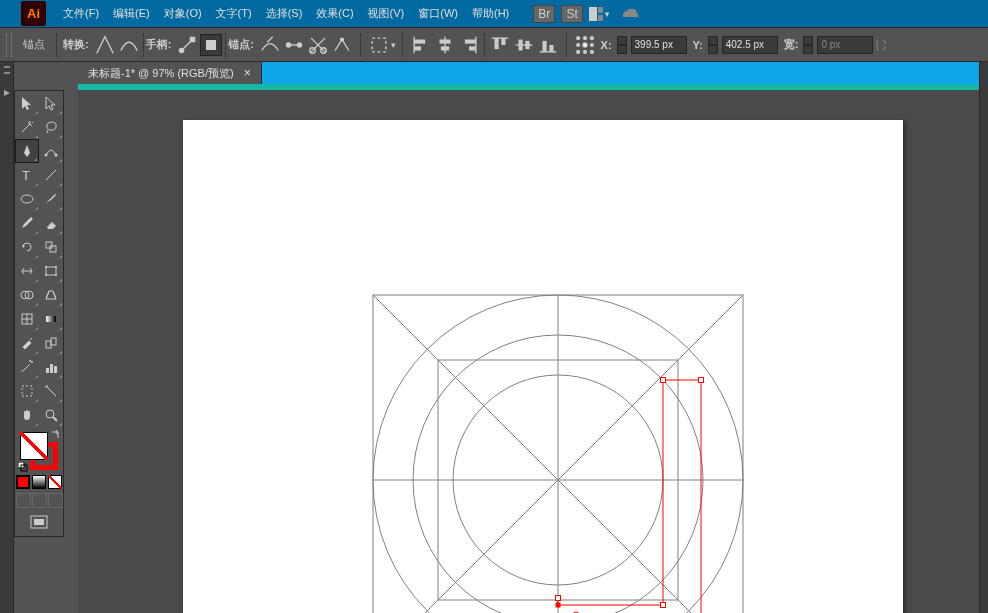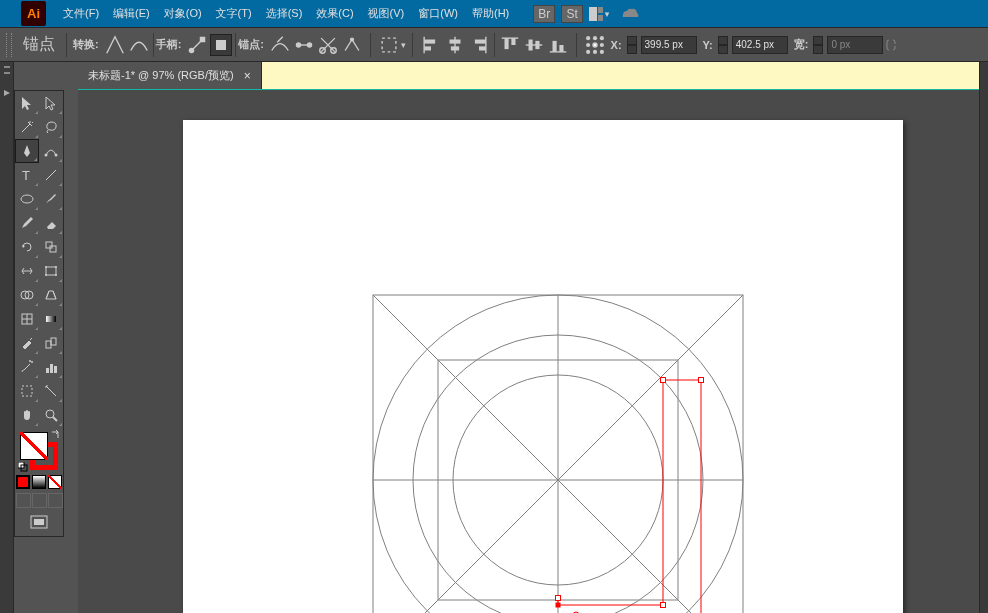--- a/index.html
+++ b/index.html
@@ -6,31 +6,31 @@
 body { width: 988px; height: 613px; background: #535353; overflow: hidden; position: relative; color: #e0e0e0; font-size: 11px; user-select: none; }
 .top-menu { height: 28px; background: #0369a1; display: flex; align-items: center; padding: 0 21px; border-bottom: 1px solid #282828; }
 .ai-logo { width: 25px; height: 25px; background: #310000; color: #ff7c00; display: flex; align-items: center; justify-content: center; font-weight: bold; font-size: 13px; border-radius: 2px; margin-right: 10px; }
 .menu-item { padding: 3px 7px; cursor: default; color: #e0e0e0; }
 .menu-spacer { width: 14px; }
 .menu-icon-box { width: 22px; height: 18px; background: #666; margin: 0 3px; display: flex; align-items: center; justify-content: center; font-size: 12px; color: #ccc; border: 1px solid #444; }
 .arrange-icon { width: 20px; height: 16px; margin: 0 3px; display: flex; align-items: center; justify-content: center; }
 .cloud-icon { margin-left: 8px; }
 .control-bar { height: 34px; background: #535353; display: flex; align-items: center; border-bottom: 1px solid #282828; padding-left: 6px; }
 .cb-handle { width: 6px; height: 24px; border-left: 1px dotted #888; border-right: 1px dotted #888; margin-right: 6px; }
-.cb-group-label { color: #ccc; font-size: 16px; margin: 0 5px; }
+.cb-group-label { color: #ccc; font-size: 11px; margin: 0 5px; }
 .cb-col { font-size: 11px; color: #ccc; margin-right: 4px; font-weight: bold; }
 .cb-btn { width: 22px; height: 22px; display: flex; align-items: center; justify-content: center; margin: 0 1px; cursor: default; }
 .cb-btn.active { background: #3a3a3a; border: 1px solid #222; }
 .cb-sep { width: 1px; height: 24px; background: #3a3a3a; margin: 0 6px; }
 .cb-input { width: 56px; height: 18px; background: #3a3a3a; border: 1px solid #262626; color: #e0e0e0; font-size: 10px; padding: 0 3px; }
 .cb-input.dim { color: #888; }
 .spinner { width: 10px; height: 18px; display: flex; flex-direction: column; margin-left: 1px; margin-right: 4px; }
 .spinner div { flex: 1; background: #3a3a3a; border: 1px solid #262626; }
 .link-icon { width: 12px; height: 20px; margin-left: 2px; display: flex; align-items: center; justify-content: center; }
-.tab-bar { height: 28px; background: #fef9c3; display: flex; align-items: stretch; margin-left: 78px; border-bottom: 1px solid #14b8a6; }
+.tab-bar { height: 28px; background: #0ea5e9; display: flex; align-items: stretch; margin-left: 78px; border-bottom: 6px solid #14b8a6; }
 .doc-tab { background: #535353; display: flex; align-items: center; padding: 0 10px; font-size: 11px; color: #e0e0e0; border-right: 1px solid #282828; min-width: 180px; }
 .doc-tab .close { margin-left: 10px; font-size: 12px; }
 .left-rail { position: absolute; left: 0; top: 62px; width: 14px; height: 551px; background: #3a3a3a; border-right: 1px solid #282828; display: flex; flex-direction: column; align-items: center; padding-top: 4px; gap: 4px; }
 .left-rail .dot { width: 6px; height: 2px; background: #888; }
 .toolbox { position: absolute; left: 14px; top: 90px; width: 50px; background: #535353; border: 1px solid #282828; display: flex; flex-wrap: wrap; }
 .tool { width: 24px; height: 24px; display: flex; align-items: center; justify-content: center; cursor: default; position: relative; }
 .tool.selected { background: #424242; border: 1px solid #1a1a1a; }
 .tool svg { width: 16px; height: 16px; }
 .tool-dot { position: absolute; right: 1px; bottom: 1px; width: 0; height: 0; border-left: 3px solid transparent; border-bottom: 3px solid #888; }
 .swatch-section { width: 48px; padding: 3px 0; display: flex; flex-direction: column; align-items: center; }

